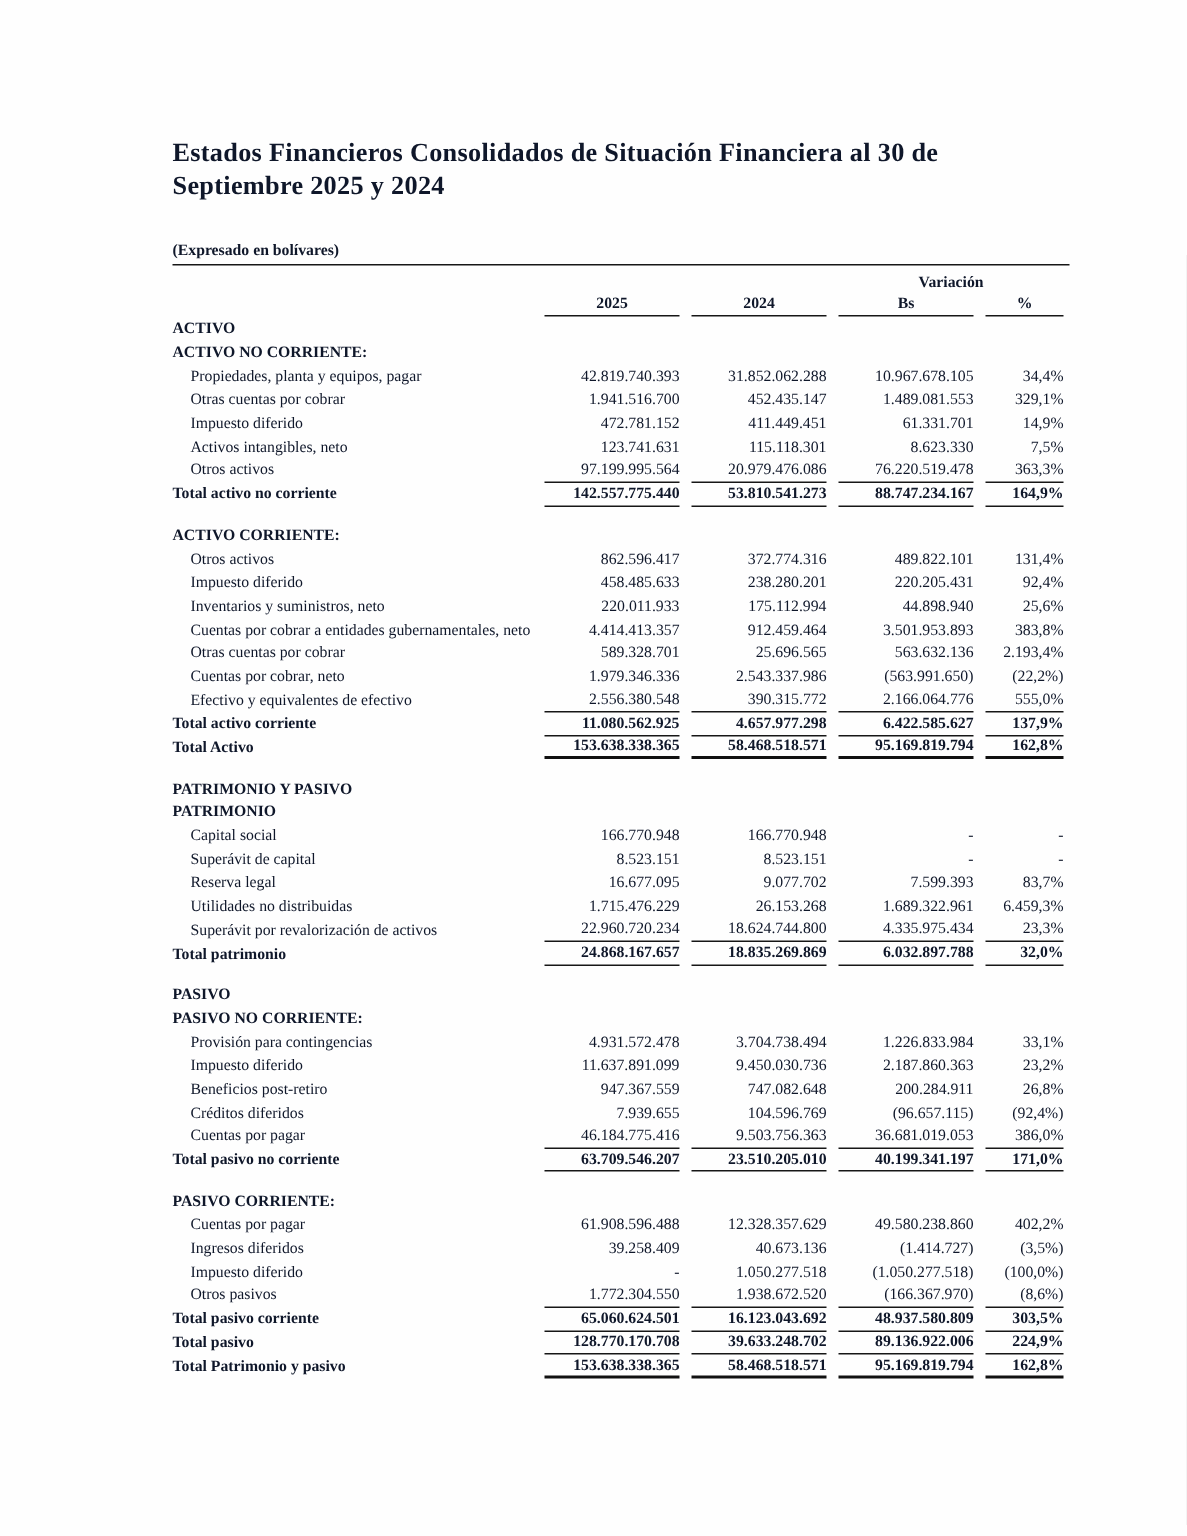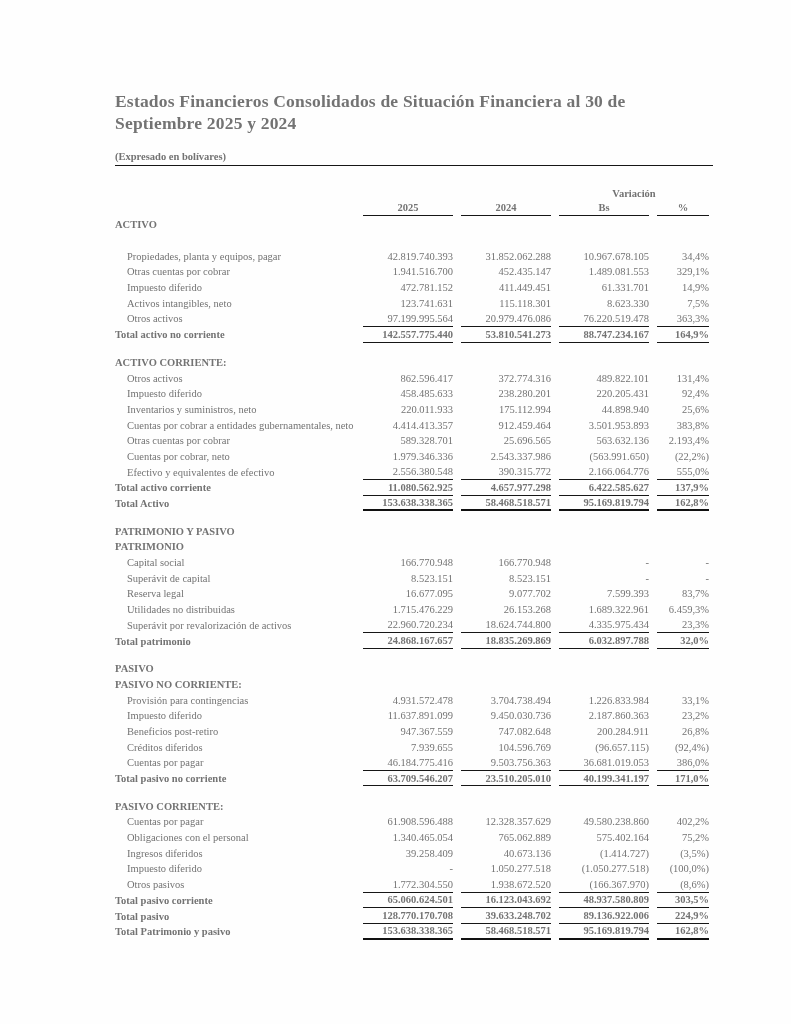--- a/index.html
+++ b/index.html
@@ -2,48 +2,48 @@
 <html><head>
 <meta charset="utf-8">
 <style>
   * { margin:0; padding:0; box-sizing:border-box; }
   html,body { background:#e9e9e9; }
   .page {
     position:relative;
     width:791px; height:1024px;
     background:#fefefe;
     font-family:"Liberation Serif","DejaVu Serif",serif;
-    color:#737373;
+    color:#0f172a;
     overflow:hidden;
     margin:0 auto;
   }
   .content {
     position:absolute;
     left:115px; top:91px;
     width:598px;
   }
   .title {
     font-size:17.5px;
     font-weight:bold;
     line-height:21.5px;
     letter-spacing:.2px;
   }
   .subtitle {
-    margin-top:17px;
+    margin-top:28px;
     font-size:10.5px;
     font-weight:bold;
     padding-bottom:3px;
     border-bottom:1.2px solid #161616;
   }
   .varrow {
     display:grid;
     grid-template-columns:240px 90px 90px 90px 52px;
     column-gap:8px;
     height:14px;
-    margin-top:20px;
+    margin-top:4px;
     align-items:center;
   }
   .varrow .variacion {
     grid-column:4 / 6;
     text-align:center;
     font-size:10.5px;
     font-weight:bold;
   }
   .colhead {
     display:grid;
@@ -108,20 +108,21 @@
 
     <div class="rows">
         <div class="row section">
           <div class="cell label">ACTIVO</div>
           <div class="cell num"></div>
           <div class="cell num"></div>
           <div class="cell num"></div>
           <div class="cell num"></div>
         </div>
         <div class="row section">
+          <div class="cell label">ACTIVO NO CORRIENTE:</div>
           <div class="cell num"></div>
           <div class="cell num"></div>
           <div class="cell num"></div>
           <div class="cell num"></div>
         </div>
         <div class="row item">
           <div class="cell label">Propiedades, planta y equipos, pagar</div>
           <div class="cell num">42.819.740.393</div>
           <div class="cell num">31.852.062.288</div>
           <div class="cell num">10.967.678.105</div>
@@ -356,27 +357,20 @@
           <div class="cell num"></div>
         </div>
         <div class="row item">
           <div class="cell label">Cuentas por pagar</div>
           <div class="cell num">61.908.596.488</div>
           <div class="cell num">12.328.357.629</div>
           <div class="cell num">49.580.238.860</div>
           <div class="cell num">402,2%</div>
         </div>
         <div class="row item">
-          <div class="cell label">Obligaciones con el personal</div>
-          <div class="cell num">1.340.465.054</div>
-          <div class="cell num">765.062.889</div>
-          <div class="cell num">575.402.164</div>
-          <div class="cell num">75,2%</div>
-        </div>
-        <div class="row item">
           <div class="cell label">Ingresos diferidos</div>
           <div class="cell num">39.258.409</div>
           <div class="cell num">40.673.136</div>
           <div class="cell num">(1.414.727)</div>
           <div class="cell num">(3,5%)</div>
         </div>
         <div class="row item">
           <div class="cell label">Impuesto diferido</div>
           <div class="cell num">-</div>
           <div class="cell num">1.050.277.518</div>

